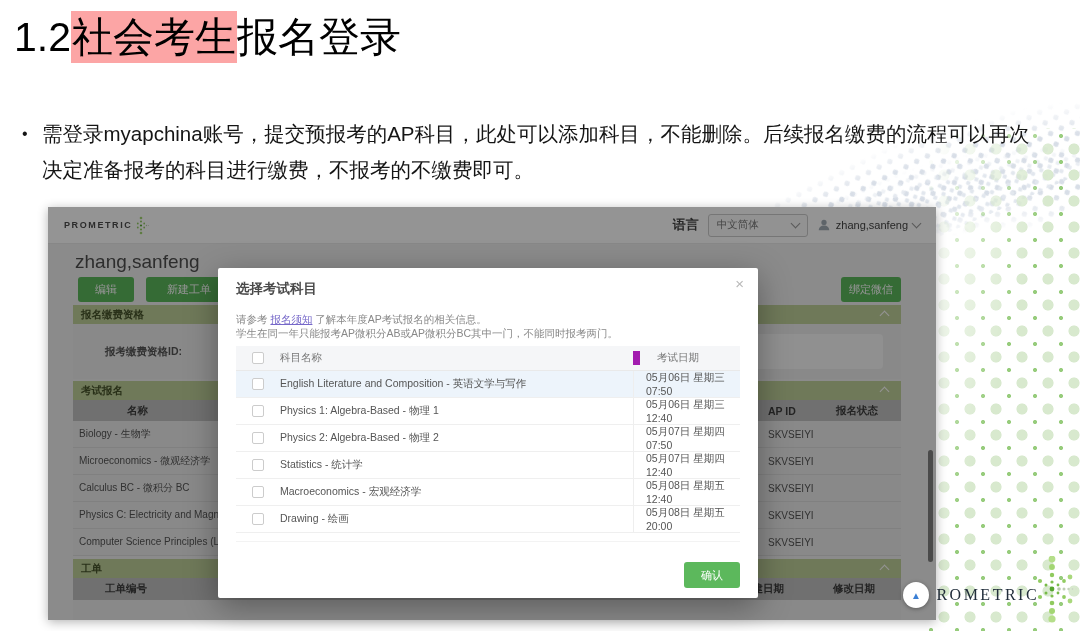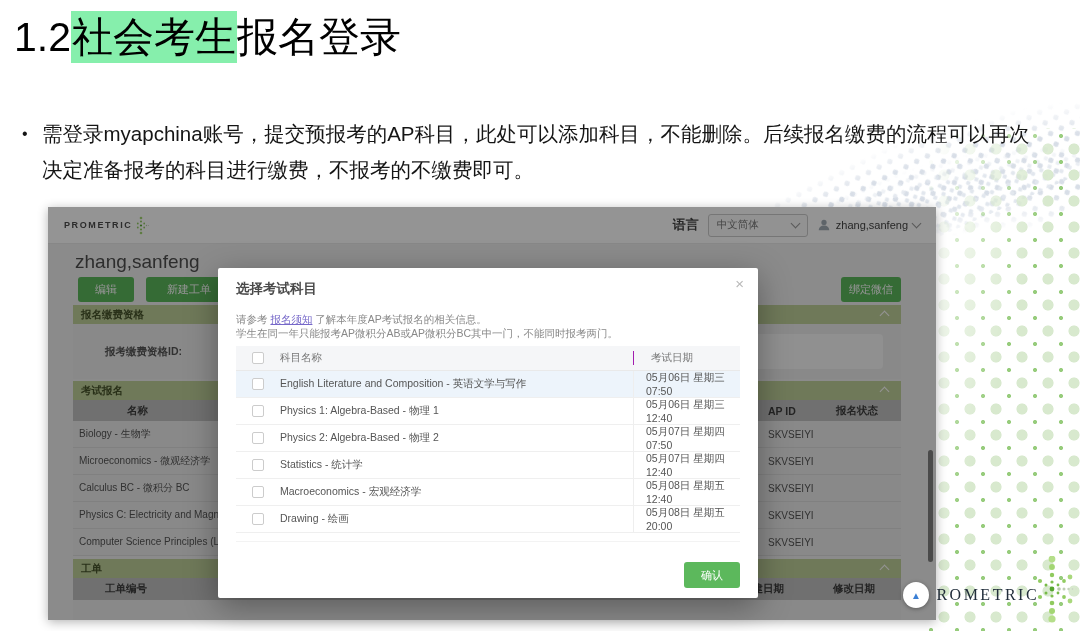--- a/index.html
+++ b/index.html
@@ -22,21 +22,21 @@
   .green-dots{position:absolute;right:-8px;top:128px;width:165px;height:503px;z-index:0;
          background-image:radial-gradient(#d8e9ce 5.2px,transparent 5.9px),
                           radial-gradient(#97cc7c 1.8px,transparent 2.3px);
          background-size:26px 26px,26px 26px;
          background-position:8px 8px,21px 21px;
          -webkit-mask-image:linear-gradient(105deg,transparent 4%,#000 48%);
          mask-image:linear-gradient(105deg,transparent 4%,#000 48%);}
 
   
   .title{position:absolute;left:14px;top:10px;z-index:2;font-size:41px;color:#000;letter-spacing:0px;}
-  .title .hl{background:#86efac;padding:3px 1px;}
+  .title .hl{background:#fca5a5;padding:3px 1px;}
   .bullet{position:absolute;left:22px;top:116px;width:1022px;z-index:2;display:flex;
           font-size:20.5px;line-height:1.78;color:#151515;}
   .bullet .marker{width:20px;flex:0 0 20px;font-size:16px;padding-top:4px;}
 
   
   .shot{position:absolute;left:48px;top:207px;width:888px;height:413px;background:#efefef;
         z-index:3;box-shadow:0 2px 10px rgba(0,0,0,.30);}
   .topbar{position:absolute;left:0;top:0;right:0;height:37px;background:#fff;
           border-bottom:1px solid #e8e8e8;display:flex;align-items:center;
           justify-content:space-between;padding:0 16px;box-sizing:border-box;}
@@ -83,21 +83,21 @@
   .m-table{position:absolute;left:18px;top:78px;width:504px;}
   .m-head{height:24px;background:#f5f6f8;display:flex;align-items:center;font-size:10.5px;
         color:#777;border-bottom:1px solid #e9e9e9;}
   .mrow{height:26px;display:flex;align-items:center;border-bottom:1px solid #efefef;
         background:#fff;font-size:10.5px;color:#555;}
   .mrow.hl{background:#edf4fb;}
   .m-cell-cb{width:44px;display:flex;justify-content:center;flex:0 0 44px;}
   .cb{width:12px;height:12px;border:1px solid #ccc;border-radius:2px;background:#fff;box-sizing:border-box;}
   .m-cell-sub{flex:1;}
   .m-cell-date{width:107px;flex:0 0 107px;border-left:1px solid #eee;padding-left:12px;box-sizing:border-box;}
-  .m-head .m-cell-date{border-left:1px solid #a21caf;padding-left:17px;}
+  .m-head .m-cell-date{border-left:7px solid #a21caf;padding-left:17px;}
   .m-partial{height:8px;background:#fff;border-bottom:1px solid #f3f3f3;}
   .m-confirm{position:absolute;right:18px;top:294px;height:26px;padding:0 17px;background:#5cb85c;
         color:#fff;font-size:11px;display:flex;align-items:center;border-radius:3px;}
 
   .top-btn{position:absolute;left:855px;top:375px;width:26px;height:26px;border-radius:50%;
         background:#fff;box-shadow:0 1px 4px rgba(0,0,0,.35);display:flex;align-items:center;
         justify-content:center;z-index:12;color:#3a7fd5;font-size:10px;}
 
   
   .footer-logo-text{position:absolute;left:925px;top:586px;z-index:1;

